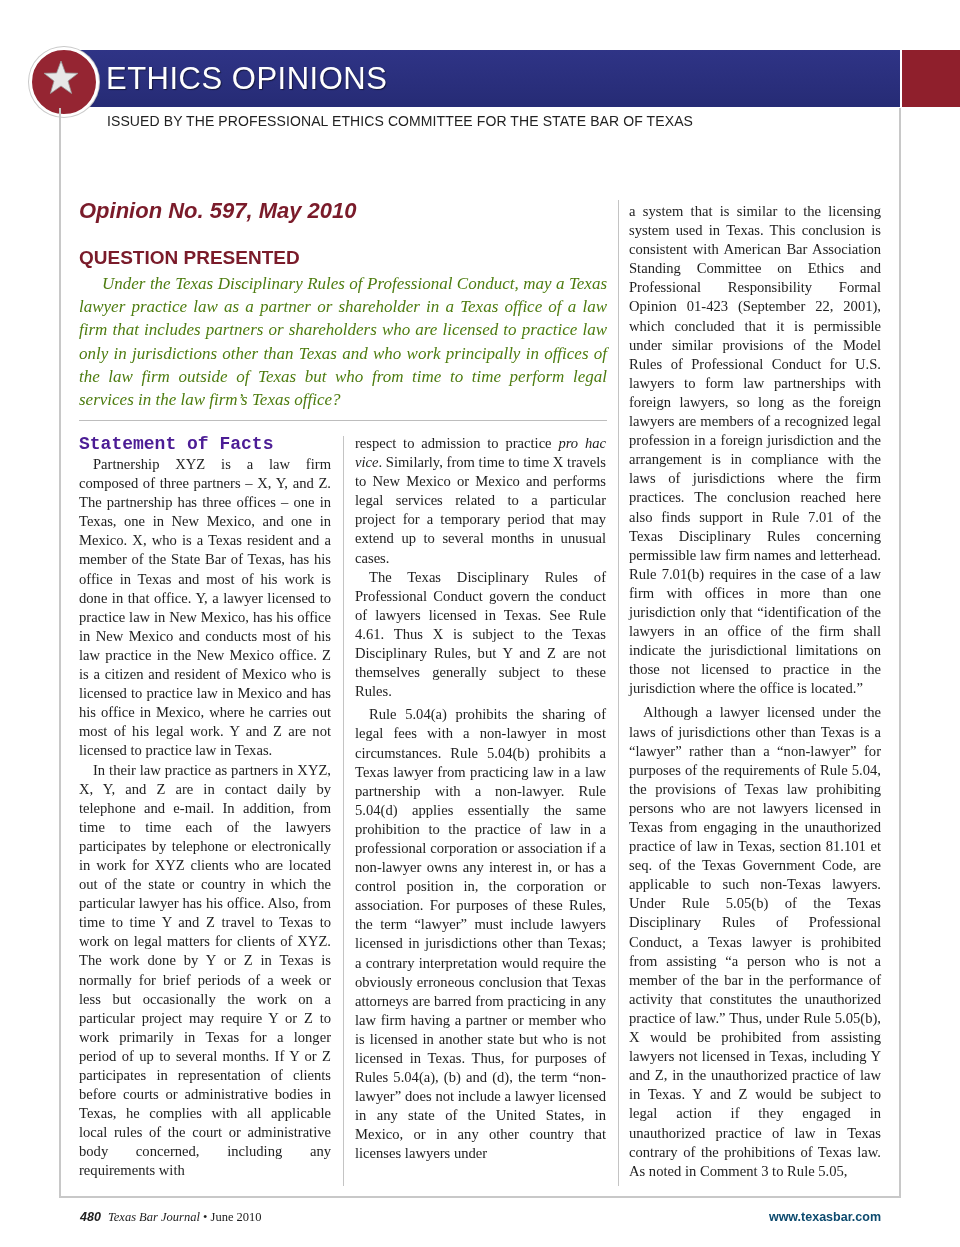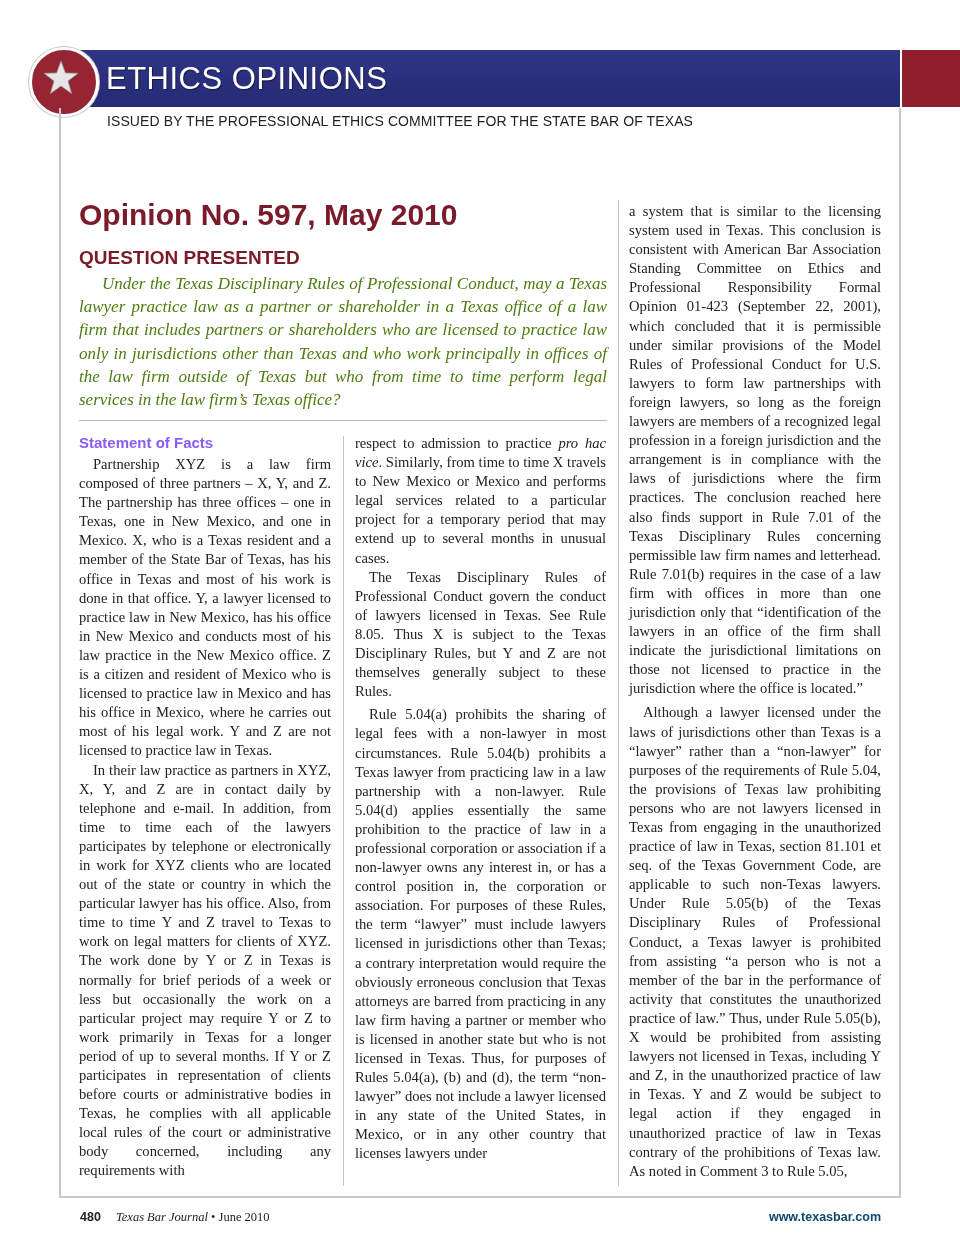--- a/index.html
+++ b/index.html
@@ -16,41 +16,41 @@
                   font-size: 31px; letter-spacing: 0.5px; color: #ffffff; line-height: 48px;
                   text-shadow: 1px 1px 1px rgba(0,0,0,0.5); }
   .subtitle { position: absolute; left: 107px; top: 113px; font-family: "Liberation Sans", "DejaVu Sans", sans-serif;
               font-size: 14px; color: #222; letter-spacing: 0.1px; }
 
   .frame-left { position: absolute; left: 59px; top: 108px; width: 2px; height: 1090px; background: #c8c8c8; }
   .frame-right { position: absolute; left: 899px; top: 108px; width: 2px; height: 1090px; background: #c8c8c8; }
   .frame-bottom { position: absolute; left: 59px; top: 1196px; width: 842px; height: 2px; background: #c8c8c8; }
 
   .op-title { position: absolute; left: 79px; top: 198px; font-family: "Liberation Sans", "DejaVu Sans", sans-serif;
-              font-weight: bold; font-size: 30px; color: #7a1b2a; }
+              font-weight: bold; font-size: 22px; color: #7a1b2a; font-style: italic; }
   .qp-heading { position: absolute; left: 79px; top: 247px; font-family: "Liberation Sans", "DejaVu Sans", sans-serif;
                 font-weight: bold; font-size: 19px; color: #7a1b2a; }
   .qp-text { position: absolute; left: 79px; top: 272px; width: 528px; font-style: italic; font-size: 17px;
              line-height: 23.2px; text-align: justify; text-indent: 23px; color: #4d7c0f; }
   .qp-rule { position: absolute; left: 79px; top: 420px; width: 528px; height: 1px; background: #bdbdbd; }
 
   .col { position: absolute; font-size: 14.6px; line-height: 19.1px; text-align: justify; color: #222; }
   .col p { margin: 0; text-indent: 14px; }
   .col p.noindent { text-indent: 0; }
   .col1 { left: 79px; top: 455px; width: 252px; }
   .col2 { left: 355px; top: 434px; width: 251px; }
   .col3 { left: 629px; top: 202px; width: 252px; }
-  .sec-head { font-family: Liberation Sans, sans-serif; font-weight: bold; font-size: 15px;
-              color: #8b5cf6; }
+  .sec-head { font-family: Liberation Mono, monospace; font-weight: bold; font-size: 18px;
+              color: #4c1d95; }
   .sh1 { position: absolute; left: 79px; top: 434px; }
   .divider2 { position: absolute; left: 343px; top: 436px; width: 1px; height: 750px; background: #c4c4c4; }
   .divider3 { position: absolute; left: 618px; top: 200px; width: 1px; height: 986px; background: #c4c4c4; }
 
   .footer-left { position: absolute; left: 80px; top: 1210px; font-size: 12.5px; color: #222; }
-  .footer-left .pg { font-family: "Liberation Sans", "DejaVu Sans", sans-serif; font-weight: bold; margin-right: 12px; }
+  .footer-left .pg { font-family: "Liberation Sans", "DejaVu Sans", sans-serif; font-weight: bold; margin-right: 4px; font-style: italic; }
   .footer-left .jn { font-style: italic; }
   .footer-right { position: absolute; right: 79px; top: 1210px; font-family: "Liberation Sans", "DejaVu Sans", sans-serif;
                   font-weight: bold; font-size: 12.5px; color: #0c4a6e; }
 </style>
 </head>
 <body>
 
 <div class="banner-blue"></div>
 <div class="banner-red"></div>
 <div class="seal">
@@ -72,21 +72,21 @@
 
 <div class="sec-head sh1">Statement of Facts</div>
 <div class="col col1">
   <p>Partnership XYZ is a law firm composed of three partners – X, Y, and Z. The partnership has three offices – one in Texas, one in New Mexico, and one in Mexico.  X, who is a Texas resident and a member of the State Bar of Texas, has his office in Texas and most of his work is done in that office. Y, a lawyer licensed to practice law in New Mexico, has his office in New Mexico and conducts most of his law practice in the New Mexico office. Z is a citizen and resident of Mexico who is licensed to practice law in Mexico and has his office in Mexico, where he carries out most of his legal work. Y and Z are not licensed to practice law in Texas.</p>
   <p>In their law practice as partners in XYZ,  X, Y, and Z are in contact daily by telephone and e-mail. In addition, from time to time each of the lawyers participates by telephone or electronically in work for XYZ clients who are located out of the state or country in which the particular lawyer has his office. Also, from time to time Y and Z travel to Texas to work on legal matters for clients of XYZ. The work done by Y or Z in Texas is normally for brief periods of a week or less but occasionally the work on a particular project may require Y or Z to work primarily in Texas for a longer period of up to several months. If Y or Z participates in representation of clients before courts or administrative bodies in Texas, he complies with all applicable local rules of the court or administrative body concerned, including any requirements with</p>
 </div>
 
 <div class="divider2"></div>
 <div class="col col2">
   <p class="noindent"><span>respect to admission to practice </span><em>pro hac vice</em><span>. Similarly, from time to time X travels to New Mexico or Mexico and performs legal services related to a particular project for a temporary period that may extend up to several months in unusual cases.</span></p>
-  <p>The Texas Disciplinary Rules of Professional Conduct govern the conduct of lawyers licensed in Texas. See Rule 8.05. Thus X is subject to the Texas Disciplinary Rules, but Y and Z are not themselves generally subject to these Rules.</p>
+  <p>The Texas Disciplinary Rules of Professional Conduct govern the conduct of lawyers licensed in Texas. See Rule 4.61. Thus X is subject to the Texas Disciplinary Rules, but Y and Z are not themselves generally subject to these Rules.</p>
   <p style="margin-top:4px;">Rule 5.04(a) prohibits the sharing of legal fees with a non-lawyer in most circumstances. Rule 5.04(b) prohibits a Texas lawyer from practicing law in a law partnership with a non-lawyer. Rule 5.04(d) applies essentially the same prohibition to the practice of law in a professional corporation or association if a non-lawyer owns any interest in, or has a control position in, the corporation or association. For purposes of these Rules, the term “lawyer” must include lawyers licensed in jurisdictions other than Texas; a contrary interpretation would require the obviously erroneous conclusion that Texas attorneys are barred from practicing in any law firm having a partner or member who is licensed in another state but who is not licensed in Texas. Thus, for purposes of Rules 5.04(a), (b) and (d), the term “non-lawyer” does not include a lawyer licensed in any state of the United States, in Mexico, or in any other country that licenses lawyers under</p>
 </div>
 
 <div class="divider3"></div>
 <div class="col col3">
   <p class="noindent">a system that is similar to the licensing system used in Texas. This conclusion is consistent with American Bar Association Standing Committee on Ethics and Professional Responsibility Formal Opinion 01-423 (September 22, 2001), which concluded that it is permissible under similar provisions of the Model Rules of Professional Conduct for U.S. lawyers to form law partnerships with foreign lawyers, so long as the foreign lawyers are members of a recognized legal profession in a foreign jurisdiction and the arrangement is in compliance with the laws of jurisdictions where the firm practices. The conclusion reached here also finds support in Rule 7.01 of the Texas Disciplinary Rules concerning permissible law firm names and letterhead. Rule 7.01(b) requires in the case of a law firm with offices in more than one jurisdiction only that “identification of the lawyers in an office of the firm shall indicate the jurisdictional limitations on those not licensed to practice in the jurisdiction where the office is located.”</p>
   <p style="margin-top:5px;">Although a lawyer licensed under the laws of jurisdictions other than Texas is a “lawyer” rather than a “non-lawyer” for purposes of the requirements of Rule 5.04, the provisions of Texas law prohibiting persons who are not lawyers licensed in Texas from engaging in the unauthorized practice of law in Texas, section 81.101 et seq. of the Texas Government Code, are applicable to such non-Texas lawyers.  Under Rule 5.05(b) of the Texas Disciplinary Rules of Professional Conduct, a Texas lawyer is prohibited from assisting “a person who is not a member of the bar in the performance of activity that constitutes the unauthorized practice of law.” Thus, under Rule 5.05(b), X would be prohibited from assisting lawyers not licensed in Texas, including Y and Z, in the unauthorized practice of law in Texas. Y and Z would be subject to legal action if they engaged in unauthorized practice of law in Texas contrary of the prohibitions of Texas law. As noted in Comment 3 to Rule 5.05,</p>
 </div>
 
 <div class="footer-left">

